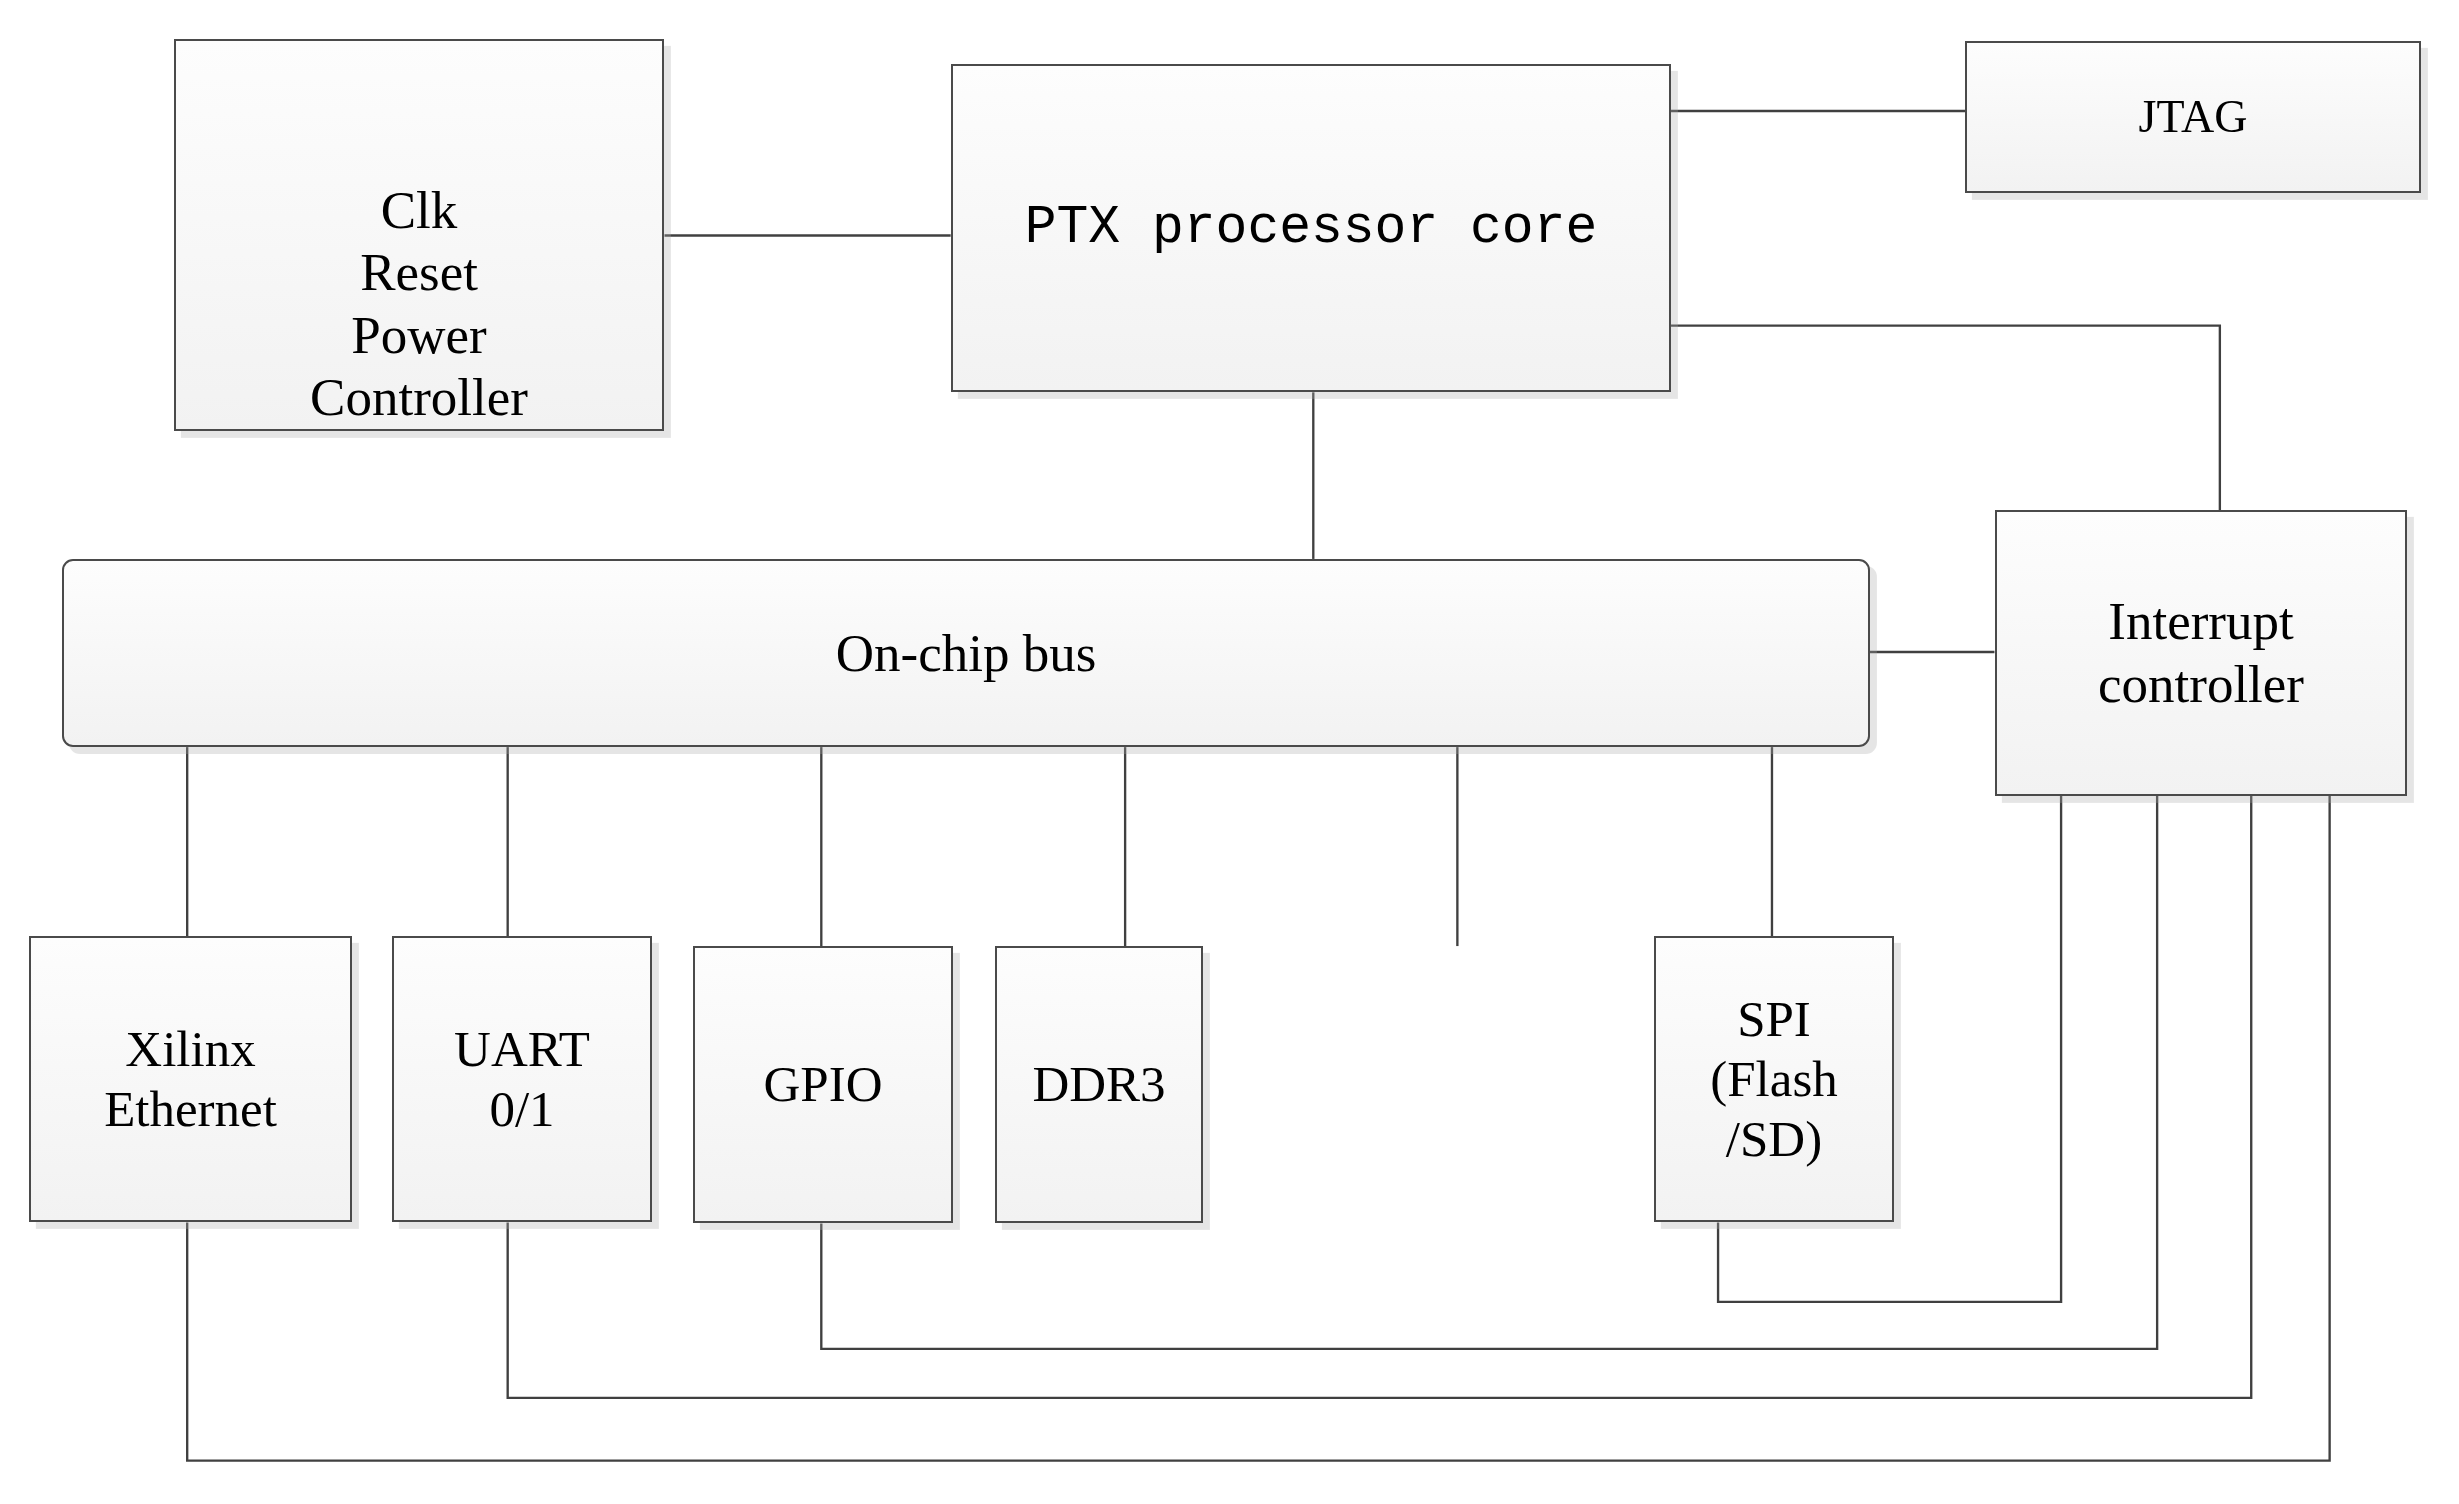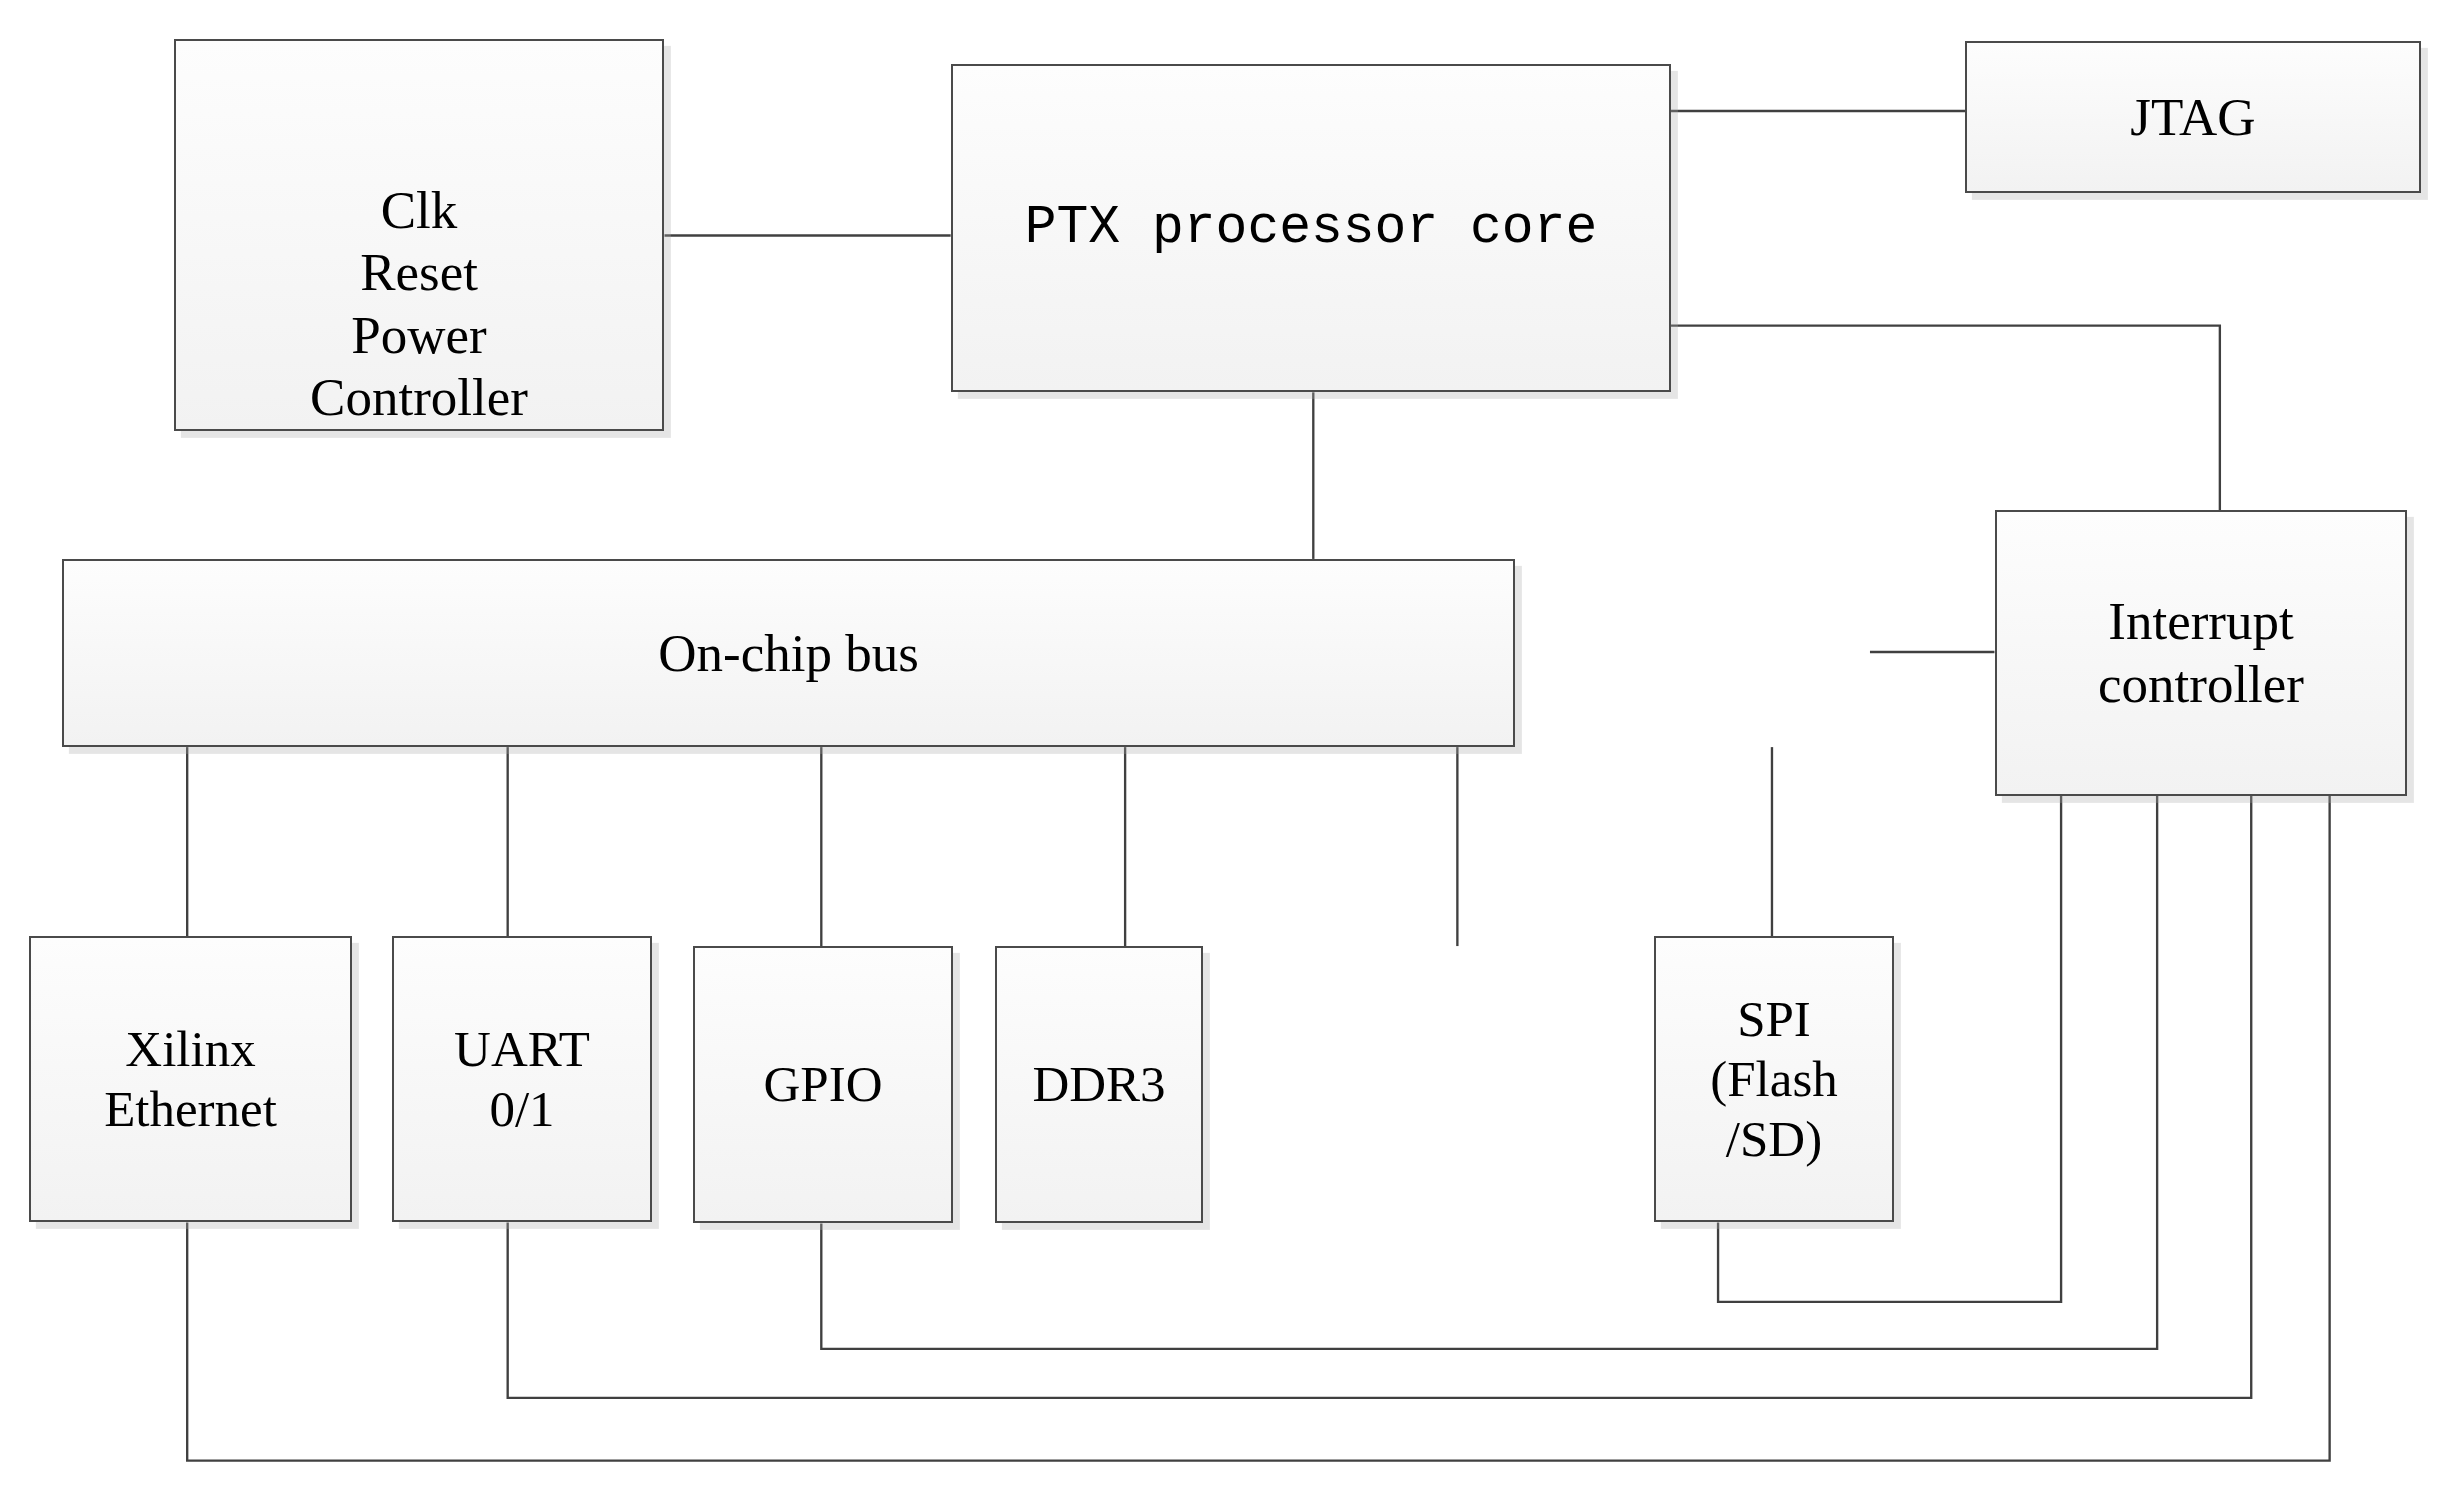--- a/index.html
+++ b/index.html
@@ -48,22 +48,22 @@
       <path d="M1753,1247 L1753,1328 L2103,1328 L2103,812" fill="none" stroke="#404040" stroke-width="2.4"></path>
       <path d="M838,1248 L838,1376 L2201,1376 L2201,812" fill="none" stroke="#404040" stroke-width="2.4"></path>
       <path d="M518,1247 L518,1426 L2297,1426 L2297,812" fill="none" stroke="#404040" stroke-width="2.4"></path>
       <path d="M191,1247 L191,1490 L2377,1490 L2377,812" fill="none" stroke="#404040" stroke-width="2.4"></path>
     </svg>
 <div class="node" style="left: 174px; top: 39px; width: 490px; height: 392px; font-size: 53px; border-color: rgb(74, 74, 74); background: linear-gradient(rgb(253, 253, 253) 0%, rgb(242, 242, 242) 100%); align-items: flex-end;"><span>Clk
 Reset
 Power
 Controller</span></div>
     <div class="node" style="left: 951px; top: 64px; width: 720px; height: 328px; font-size: 53px; border-color: rgb(74, 74, 74); background: linear-gradient(rgb(253, 253, 253) 0%, rgb(242, 242, 242) 100%); font-family: Liberation Mono, monospace;"><span>PTX processor core</span></div>
-    <div class="node" style="left: 1965px; top: 41px; width: 456px; height: 152px; font-size: 53px; border-color: rgb(74, 74, 74); background: linear-gradient(rgb(253, 253, 253) 0%, rgb(242, 242, 242) 100%);"><span>JTAG</span></div>
-    <div class="node" style="left: 62px; top: 559px; width: 1453px; height: 188px; font-size: 53px; border-color: rgb(74, 74, 74); background: linear-gradient(rgb(253, 253, 253) 0%, rgb(242, 242, 242) 100%);"><span>On-chip bus</span></div>
+    <div class="node" style="left: 1965px; top: 41px; width: 456px; height: 152px; font-size: 46px; border-color: rgb(74, 74, 74); background: linear-gradient(rgb(253, 253, 253) 0%, rgb(242, 242, 242) 100%);"><span>JTAG</span></div>
+    <div class="node" style="left: 62px; top: 559px; width: 1808px; height: 188px; font-size: 53px; border-color: rgb(74, 74, 74); background: linear-gradient(rgb(253, 253, 253) 0%, rgb(242, 242, 242) 100%); border-radius: 11px;"><span>On-chip bus</span></div>
     <div class="node" style="left: 29px; top: 936px; width: 323px; height: 286px; font-size: 51px; border-color: rgb(74, 74, 74); background: linear-gradient(rgb(253, 253, 253) 0%, rgb(242, 242, 242) 100%);"><span>Xilinx
 Ethernet</span></div>
     <div class="node" style="left: 1995px; top: 510px; width: 412px; height: 286px; font-size: 53px; border-color: rgb(74, 74, 74); background: linear-gradient(rgb(253, 253, 253) 0%, rgb(242, 242, 242) 100%);"><span>Interrupt
 controller</span></div>
     <div class="node" style="left: 392px; top: 936px; width: 260px; height: 286px; font-size: 51px; border-color: rgb(74, 74, 74); background: linear-gradient(rgb(253, 253, 253) 0%, rgb(242, 242, 242) 100%);"><span>UART
 0/1</span></div>
     <div class="node" style="left: 693px; top: 946px; width: 260px; height: 277px; font-size: 51px; border-color: rgb(74, 74, 74); background: linear-gradient(rgb(253, 253, 253) 0%, rgb(242, 242, 242) 100%);"><span>GPIO</span></div>
     <div class="node" style="left: 995px; top: 946px; width: 208px; height: 277px; font-size: 51px; border-color: rgb(74, 74, 74); background: linear-gradient(rgb(253, 253, 253) 0%, rgb(242, 242, 242) 100%);"><span>DDR3</span></div>
     <div class="node" style="left: 1654px; top: 936px; width: 240px; height: 286px; font-size: 51px; border-color: rgb(74, 74, 74); background: linear-gradient(rgb(253, 253, 253) 0%, rgb(242, 242, 242) 100%);"><span>SPI
 (Flash

